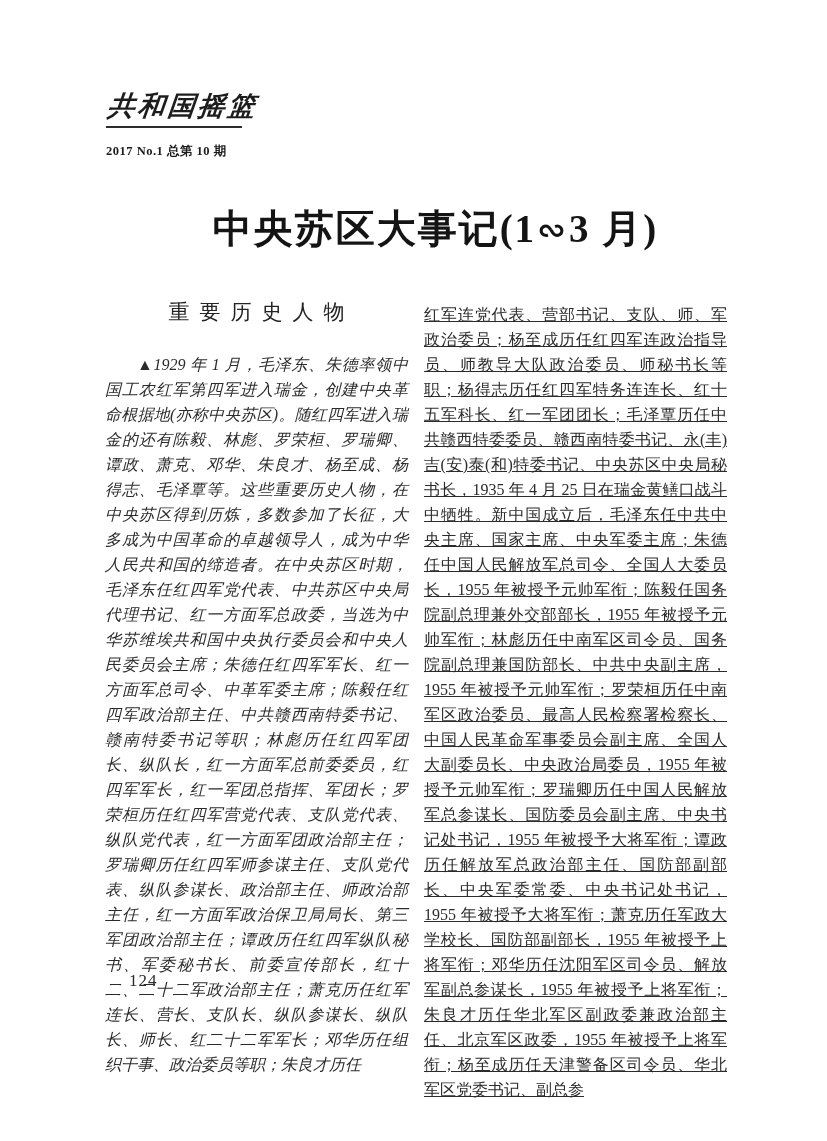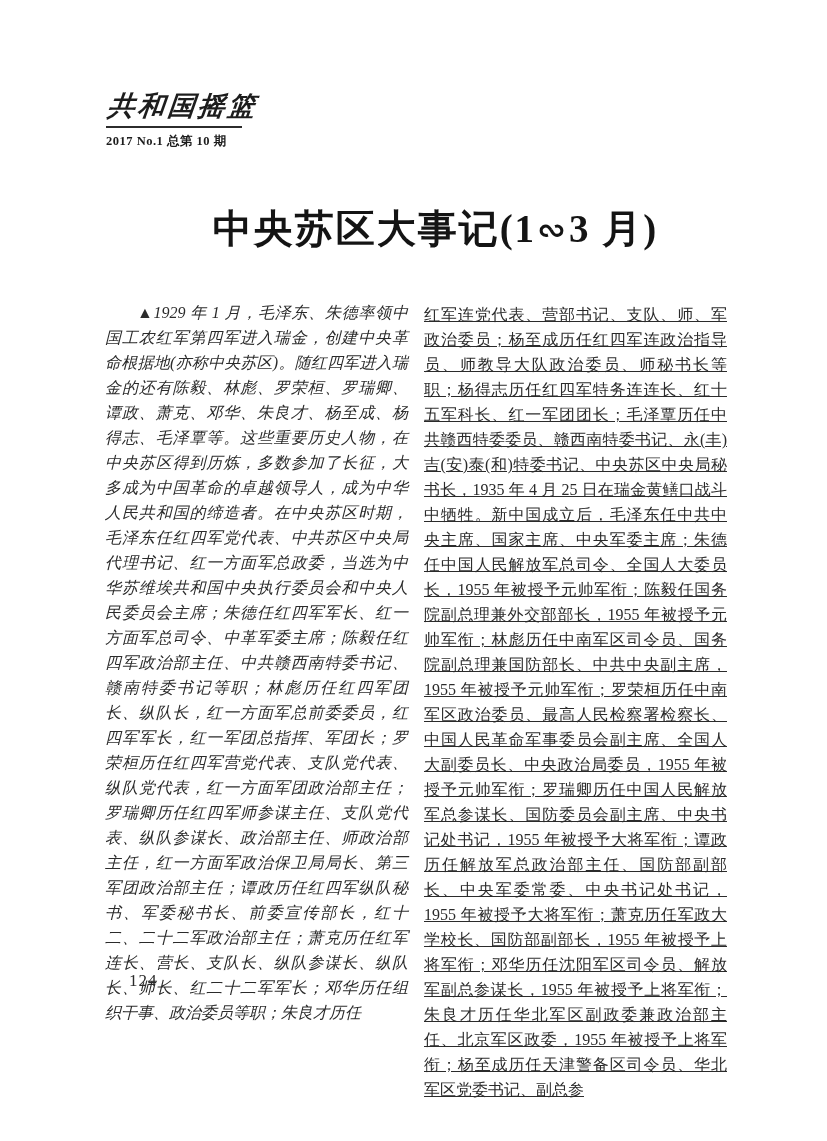--- a/index.html
+++ b/index.html
@@ -33,21 +33,21 @@
     transform: skewX(-6deg);
     padding: 0 4px 1px 2px;
     white-space: nowrap;
   }
   .logo-rule {
     border-top: 2px solid #2c2c2c;
     margin-top: 1px;
     width: 136px;
   }
   .issue-line {
-    margin-top: 5px;
+    margin-top: 15px;
     font-size: 12.5px;
     font-weight: bold;
     letter-spacing: 0.5px;
     color: #1d1d1d;
     white-space: nowrap;
   }
 
   
   .article-title {
     position: absolute;
@@ -107,20 +107,21 @@
 
   <div class="masthead">
     <div class="logo-script">共和国摇篮</div>
     <div class="logo-rule"></div>
     <div class="issue-line">2017 No.1 总第 10 期</div>
   </div>
 
   <h1 class="article-title">中央苏区大事记(1∽3 月)</h1>
 
   <div class="column col-left">
+    <div class="section-heading">重要历史人物</div>
     <div class="body-text">▲1929 年 1 月，毛泽东、朱德率领中国工农红军第四军进入瑞金，创建中央革命根据地(亦称中央苏区)。随红四军进入瑞金的还有陈毅、林彪、罗荣桓、罗瑞卿、谭政、萧克、邓华、朱良才、杨至成、杨得志、毛泽覃等。这些重要历史人物，在中央苏区得到历炼，多数参加了长征，大多成为中国革命的卓越领导人，成为中华人民共和国的缔造者。在中央苏区时期，毛泽东任红四军党代表、中共苏区中央局代理书记、红一方面军总政委，当选为中华苏维埃共和国中央执行委员会和中央人民委员会主席；朱德任红四军军长、红一方面军总司令、中革军委主席；陈毅任红四军政治部主任、中共赣西南特委书记、赣南特委书记等职；林彪历任红四军团长、纵队长，红一方面军总前委委员，红四军军长，红一军团总指挥、军团长；罗荣桓历任红四军营党代表、支队党代表、纵队党代表，红一方面军团政治部主任；罗瑞卿历任红四军师参谋主任、支队党代表、纵队参谋长、政治部主任、师政治部主任，红一方面军政治保卫局局长、第三军团政治部主任；谭政历任红四军纵队秘书、军委秘书长、前委宣传部长，红十二、二十二军政治部主任；萧克历任红军连长、营长、支队长、纵队参谋长、纵队长、师长、红二十二军军长；邓华历任组织干事、政治委员等职；朱良才历任</div>
   </div>
 
   <div class="column col-right">
     <div class="body-text">红军连党代表、营部书记、支队、师、军政治委员；杨至成历任红四军连政治指导员、师教导大队政治委员、师秘书长等职；杨得志历任红四军特务连连长、红十五军科长、红一军团团长；毛泽覃历任中共赣西特委委员、赣西南特委书记、永(丰)吉(安)泰(和)特委书记、中央苏区中央局秘书长，1935 年 4 月 25 日在瑞金黄鳝口战斗中牺牲。新中国成立后，毛泽东任中共中央主席、国家主席、中央军委主席；朱德任中国人民解放军总司令、全国人大委员长，1955 年被授予元帅军衔；陈毅任国务院副总理兼外交部部长，1955 年被授予元帅军衔；林彪历任中南军区司令员、国务院副总理兼国防部长、中共中央副主席，1955 年被授予元帅军衔；罗荣桓历任中南军区政治委员、最高人民检察署检察长、中国人民革命军事委员会副主席、全国人大副委员长、中央政治局委员，1955 年被授予元帅军衔；罗瑞卿历任中国人民解放军总参谋长、国防委员会副主席、中央书记处书记，1955 年被授予大将军衔；谭政历任解放军总政治部主任、国防部副部长、中央军委常委、中央书记处书记，1955 年被授予大将军衔；萧克历任军政大学校长、国防部副部长，1955 年被授予上将军衔；邓华历任沈阳军区司令员、解放军副总参谋长，1955 年被授予上将军衔；朱良才历任华北军区副政委兼政治部主任、北京军区政委，1955 年被授予上将军衔；杨至成历任天津警备区司令员、华北军区党委书记、副总参</div>
   </div>
 
   <div class="page-number">124</div>
 
 </div>

